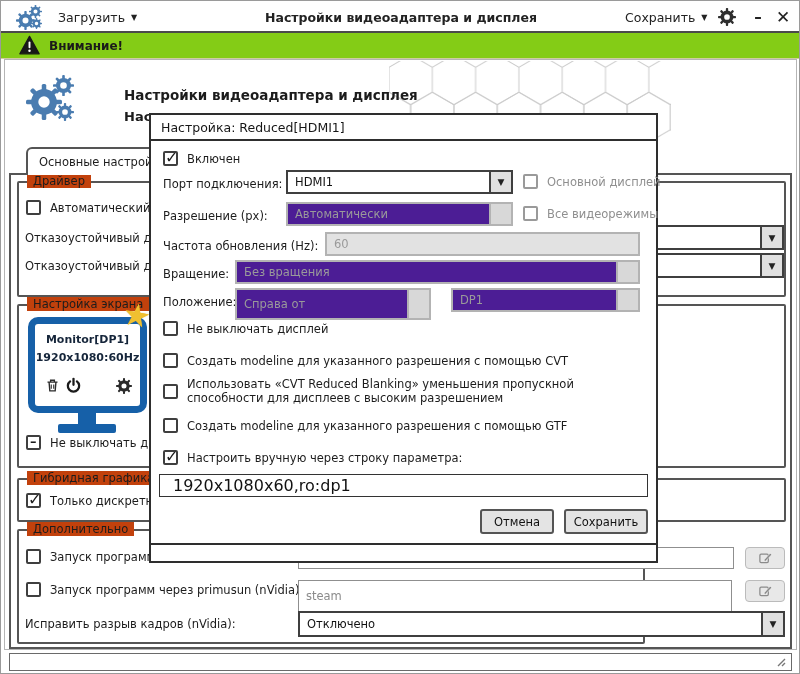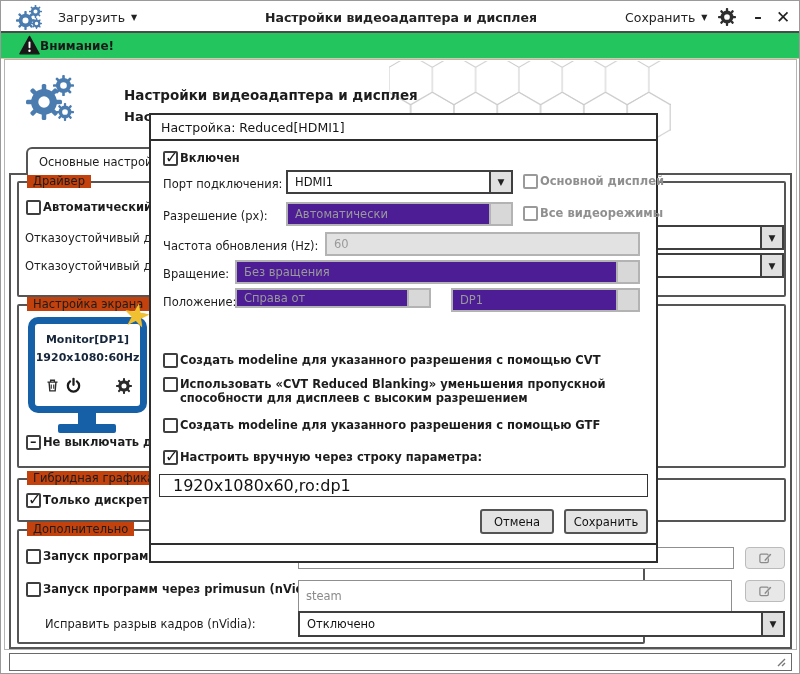--- a/index.html
+++ b/index.html
@@ -15,40 +15,40 @@
   
   .topbar{position:absolute;left:0;top:0;width:800px;height:32px;background:#fff;
           border-bottom:2px solid #4a4a4a;}
   .tb-btn{position:absolute;display:flex;align-items:center;gap:6px;height:24px;top:4px;
           font-size:12.5px;color:#222;cursor:default;}
   .caret{font-size:8px;color:#222;}
   .winbtn{position:absolute;top:4px;height:24px;display:flex;align-items:center;justify-content:center;
           font-size:15px;color:#222;}
 
   
-  .warnbar{position:absolute;left:0;top:32px;width:800px;height:26px;background:#22c55e;
-           border-bottom:1px solid #cfcda0;display:flex;align-items:center;gap:0;padding-left:18px;}
+  .warnbar{position:absolute;left:0;top:32px;width:800px;height:26px;background:#84cc16;
+           border-bottom:1px solid #cfcda0;display:flex;align-items:center;gap:9px;padding-left:18px;}
   .warntxt{font-size:12px;font-weight:bold;color:#1a1a1a;}
 
   
   .outer-frame{position:absolute;left:3px;top:58px;width:793px;height:591px;border:1px solid #b5b5b5;}
   .tabpanel{position:absolute;left:8px;top:172px;width:783px;height:476px;border:2px solid #555;background:transparent;}
   .tab{position:absolute;left:25px;top:146px;width:134px;height:28px;background:#fff;border:2px solid #555;
        border-bottom:none;border-radius:6px 6px 0 0;display:flex;align-items:center;padding-left:11px;z-index:2;}
 
   
   .group{position:absolute;border:2px solid #555;border-radius:2px;}
   .group-label{position:absolute;top:-9px;left:8px;background:#c2410c;padding:0 6px;font-size:11.5px;color:#1c1c1c;white-space:nowrap;}
 
   
   .cb{width:15px;height:15px;border:2px solid #3f3f3f;background:#fff;display:inline-block;position:relative;border-radius:2px;flex:none;}
   .cb.checked::after{content:"✓";position:absolute;left:0;top:-5px;font-size:16px;font-weight:bold;color:#1a1a1a;}
   .cb.indet::after{content:"–";position:absolute;left:2px;top:-3px;font-size:13px;font-weight:bold;color:#1a1a1a;}
   .cb.gray{border-color:#9a9a9a;}
-  .cbrow{position:absolute;display:flex;gap:2px;font-weight:bold;}
+  .cbrow{position:absolute;display:flex;align-items:center;gap:9px;}
 
   
   .combo{position:absolute;display:flex;align-items:stretch;border:2px solid #3f3f3f;background:#fff;}
   .combo .val{flex:1;display:flex;align-items:center;padding:0 7px;font-size:11.5px;color:#111;overflow:hidden;white-space:nowrap;}
   .combo .arrow{width:22px;border-left:2px solid #3f3f3f;background:#e0e0e0;display:flex;align-items:center;justify-content:center;
                 font-size:9px;color:#222;}
   .combo.dis{background:#4c1d95;border-color:#b3b3b3;}
   .combo.dis .val{color:#9a9a9a;}
   .combo.dis .arrow{background:#d8d8d8;border-left-color:#b3b3b3;color:#aaa;}
   .dis-input{position:absolute;background:#e2e2e2;border:2px solid #b3b3b3;color:#9a9a9a;
@@ -267,21 +267,21 @@
   <div class="cbrow" style="left:25px;top:581px;">
     <span class="cb" aria-checked="false"></span>
     <span class="lbl">Запуск программ через primusun (nVidia):</span>
   </div>
   <input class="plain-input" style="left: 297px; top: 579px; width: 434px; height: 32px;" readonly="" value="steam">
   <div class="editbtn" style="left:744px;top:579px;">
     <svg class="icon" width="15" height="15">
         <use href="#editpen"></use>
       </svg>
   </div>
-  <div class="abs lbl" style="left:24px;top:616px;margin-left:20px;">Исправить разрыв кадров (nVidia):</div>
+  <div class="abs lbl" style="left:24px;top:616px;">Исправить разрыв кадров (nVidia):</div>
   <div class="combo" style="left:297px;top:610px;width:487px;height:26px;">
     <span class="val">Отключено</span>
     <span class="arrow">▼</span>
   </div>
 
   <div class="statusbar">
     <svg class="icon abs" style="right:4px;top:2px;" width="13" height="11">
       <path d="M4 10 L11 3 M8 10 L11 7" stroke="#777" stroke-width="1.4" fill="none"></path>
     </svg>
   </div>
@@ -319,29 +319,33 @@
       <span>60</span>
     </div>
 
     <div class="abs lbl" style="left:12px;top:152px;">Вращение:</div>
     <div class="combo dis" style="left:84px;top:145px;width:405px;height:24px;">
       <span class="val">Без вращения</span>
       <span class="arrow"></span>
     </div>
 
     <div class="abs lbl" style="left:12px;top:180px;">Положение:</div>
-    <div class="combo dis" style="left:84px;top:173px;width:196px;height:20px;">
+    <div class="combo dis" style="left:84px;top:173px;width:196px;height:32px;">
       <span class="val">Справа от</span>
       <span class="arrow"></span>
     </div>
     <div class="combo dis" style="left:300px;top:173px;width:189px;height:24px;">
       <span class="val">DP1</span>
       <span class="arrow"></span>
     </div>
 
+    <div class="cbrow" style="left:12px;top:206px;">
+      <span class="cb" aria-checked="false"></span>
+      <span class="lbl">Не выключать дисплей</span>
+    </div>
     <div class="cbrow" style="left:12px;top:238px;">
       <span class="cb" aria-checked="false"></span>
       <span class="lbl">Создать modeline для указанного разрешения с помощью CVT</span>
     </div>
     <div class="cbrow" style="left:12px;top:262px;">
       <span class="cb" aria-checked="false"></span>
       <span class="lbl" style="white-space:normal;width:462px;line-height:1.25;">Использовать «CVT Reduced Blanking» уменьшения пропускной способности для дисплеев с высоким разрешением</span>
     </div>
     <div class="cbrow" style="left:12px;top:303px;">
       <span class="cb" aria-checked="false"></span>

